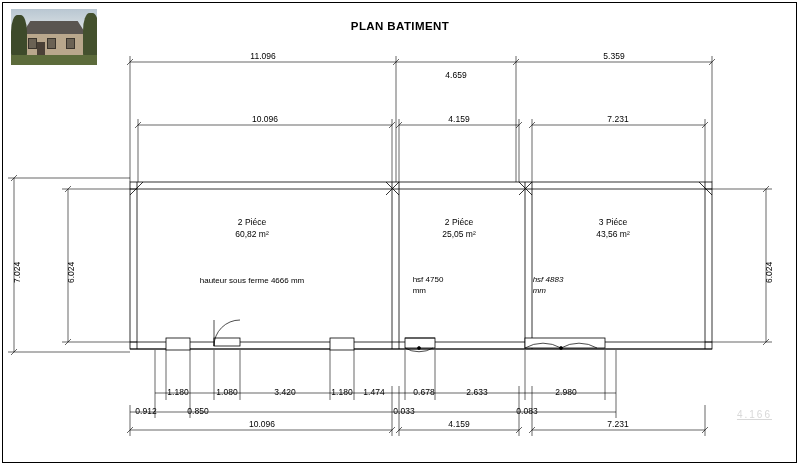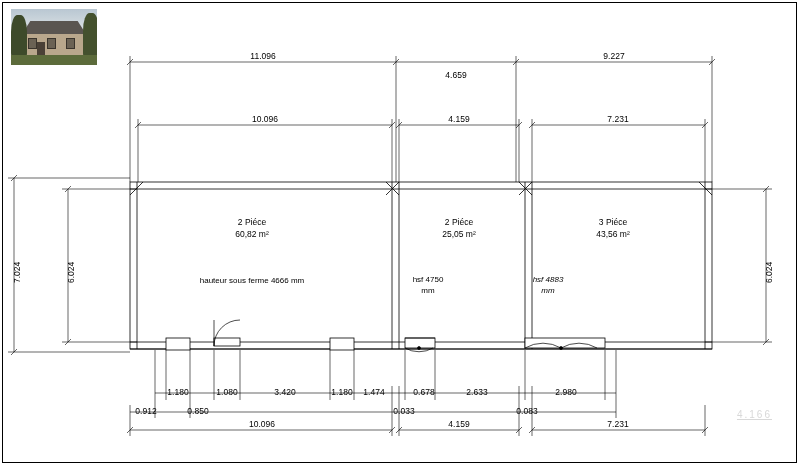--- a/index.html
+++ b/index.html
@@ -14,21 +14,21 @@
   .photo .grass{position:absolute;left:0;top:46px;width:86px;height:10px;background:#5c6b3b;}
   .photo .tree{position:absolute;left:0px;top:6px;width:16px;height:42px;background:#3d4a2a;border-radius:40% 40% 10% 10%;}
   .photo .tree2{position:absolute;left:72px;top:4px;width:16px;height:44px;background:#44512e;border-radius:40% 40% 10% 10%;}
   .photo .w1,.photo .w2,.photo .w3{position:absolute;top:29px;width:7px;height:9px;background:#6b6254;border:1px solid #3a342c;}
   .photo .w1{left:17px;}.photo .w2{left:36px;}.photo .w3{left:55px;}
   .photo .door{position:absolute;left:26px;top:33px;width:8px;height:14px;background:#4a4036;}
   .lbl{position:absolute;font-size:8.5px;color:#000;white-space:nowrap;}
   .lbl.c{transform:translateX(-50%);}
   .rot{position:absolute;font-size:8.5px;color:#000;white-space:nowrap;transform-origin:0 0;transform:rotate(-90deg);}
   .room{position:absolute;text-align:center;font-size:8.5px;line-height:12px;color:#000;white-space:nowrap;transform:translateX(-50%);}
-  .note{position:absolute;text-align:center;font-size:8px;line-height:11px;color:#000;white-space:nowrap;transform:translateX(-50%);}
+  .note{position:absolute;text-align:left;font-size:8px;line-height:11px;color:#000;white-space:nowrap;transform:translateX(-50%);}
   svg.ov{position:absolute;left:0;top:0;width:800px;height:466px;pointer-events:none;}
   .wm{position:absolute;right:28px;bottom:46px;font-size:10px;color:#d8d8d8;letter-spacing:2px;text-decoration:underline;}
 </style>
 </head>
 <body>
 
 <div id="sheet">
   <div class="border"></div>
 
   <div class="photo">
@@ -37,20 +37,21 @@
       <div class="wall"></div>
     <div class="w1"></div>
       <div class="w2"></div>
       <div class="w3"></div>
       <div class="door"></div>
     <div class="tree"></div>
       <div class="tree2"></div>
       <div class="grass"></div>
   </div>
 
+  <div class="title">PLAN BATIMENT</div>
 
   <svg class="ov" viewBox="0 0 800 466">
     <g stroke="#000" stroke-width="0.8" fill="none">
 
       <rect x="130" y="182" width="582" height="167"></rect>
 
       <line x1="130" y1="349" x2="712" y2="349"></line>
 
       <line x1="130" y1="195" x2="143" y2="182"></line>
       <line x1="699" y1="182" x2="712" y2="195"></line>
@@ -174,21 +175,21 @@
         <line x1="389" y1="433" x2="395" y2="427"></line>
       <line x1="396" y1="433" x2="402" y2="427"></line>
         <line x1="516" y1="433" x2="522" y2="427"></line>
       <line x1="529" y1="433" x2="535" y2="427"></line>
         <line x1="702" y1="433" x2="708" y2="427"></line>
     </g>
   </svg>
 
   <div class="lbl c" style="left:263px;top:51px;">11.096</div>
   <div class="lbl c" style="left:456px;top:51px;margin-top:19px;">4.659</div>
-  <div class="lbl c" style="left:614px;top:51px;">9.227</div>
+  <div class="lbl c" style="left:614px;top:51px;">5.359</div>
 
   <div class="lbl c" style="left:265px;top:114px;">10.096</div>
   <div class="lbl c" style="left:459px;top:114px;">4.159</div>
   <div class="lbl c" style="left:618px;top:114px;">7.231</div>
 
   <div class="rot" style="left:12px;top:283px;">7.024</div>
   <div class="rot" style="left:66px;top:283px;">6.024</div>
   <div class="rot" style="left:764px;top:283px;">6.024</div>
 
   <div class="room" style="left:252px;top:216px;">

